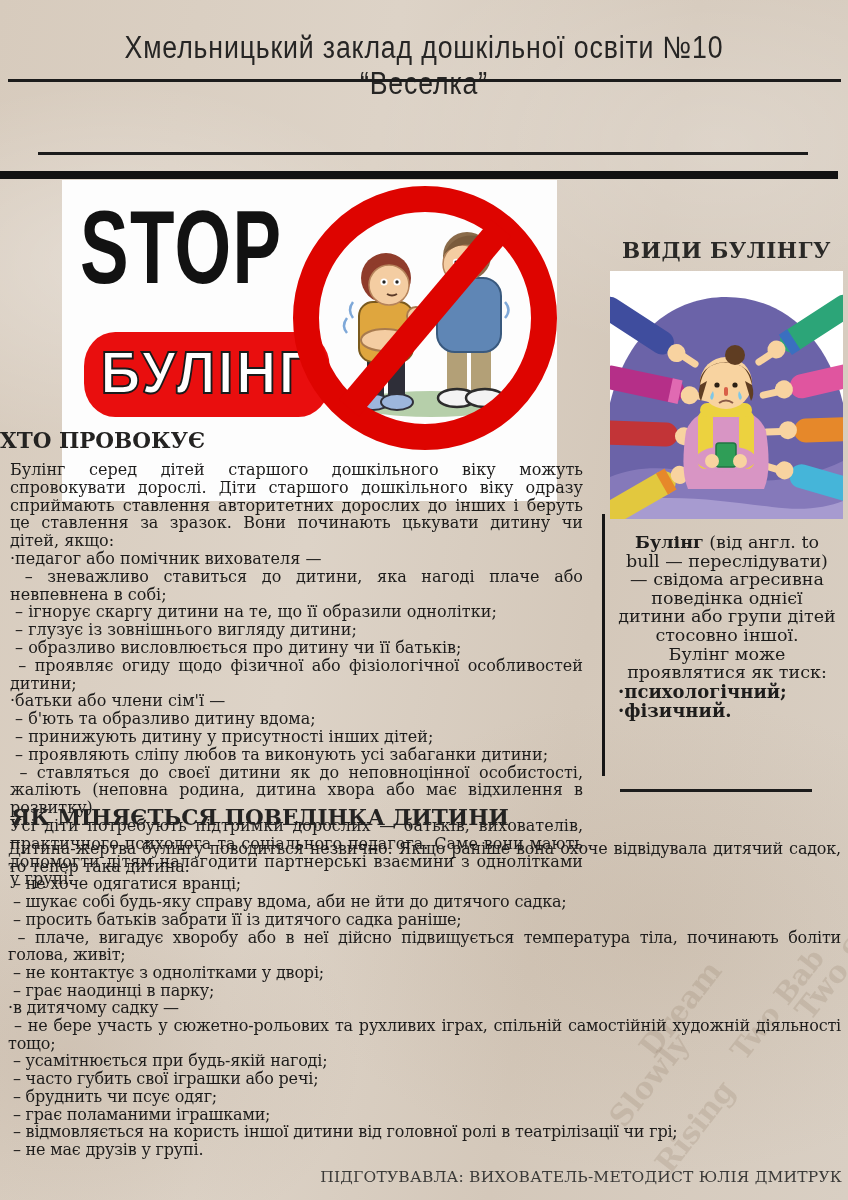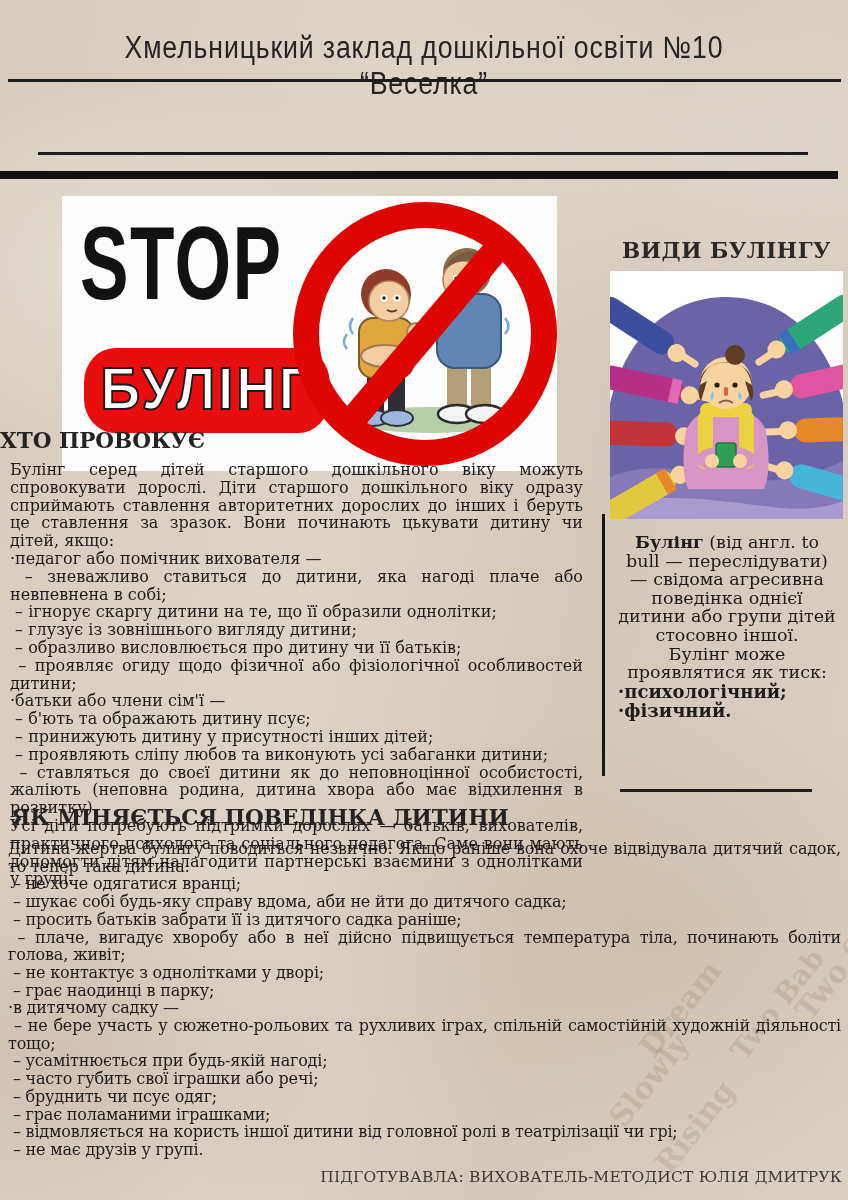--- a/index.html
+++ b/index.html
@@ -19,21 +19,21 @@
   .org-inner{display:inline-block;transform:scaleX(.86);transform-origin:center;
       font-family:"Liberation Sans",sans-serif;font-size:31px;letter-spacing:1px;color:#262524;}
   .rule{position:absolute;height:2.5px;background:#1c1c1c;}
   .rule1{top:79px;left:8px;width:833px;}
   .rule2{top:152px;left:38px;width:770px;}
   .main-title{position:absolute;top:92px;left:0;width:100%;text-align:center;}
   .main-title-inner{display:inline-block;transform:scaleX(.82);transform-origin:center;
       font-family:"Liberation Sans",sans-serif;font-weight:bold;font-size:37px;letter-spacing:.5px;color:#171616;}
   .black-bar{position:absolute;top:171px;left:0;width:838px;height:8px;background:#121212;}
   
-  .stop-box{position:absolute;top:196px;left:62px;width:495px;height:275px;background:#fdfdfd;}
+  .stop-box{position:absolute;top:180px;left:62px;width:495px;height:321px;background:#fdfdfd;}
   .stop-word{position:absolute;top:8px;left:18px;font-family:"Liberation Sans",sans-serif;
       font-weight:900;font-size:104px;color:#121212;transform:scaleX(.70);transform-origin:left center;letter-spacing:2px;}
   .buling-pill{position:absolute;top:152px;left:22px;background:#e90e0e;border-radius:34px;
       padding:6px 18px 10px 18px;transform:scaleX(.92);transform-origin:left center;}
   .buling-pill span{font-family:"Liberation Sans",sans-serif;font-weight:900;font-size:60px;
       color:#ffffff;letter-spacing:3px;-webkit-text-stroke:2px #1a1a1a;}
   .nosign{position:absolute;top:2px;right:-4px;}
   
   .sec1-head{position:absolute;top:428px;left:0;width:585px;text-align:left;
       font-weight:bold;font-size:21.5px;color:#242322;}
@@ -132,21 +132,21 @@
   <div class="sec1-body">
     <div class="just" style="">Булінг серед дітей старшого дошкільного віку можуть спровокувати дорослі. Діти старшого дошкільного віку одразу сприймають ставлення авторитетних дорослих до інших і беруть це ставлення за зразок. Вони починають цькувати дитину чи дітей, якщо:</div>
     <div>
         <div class="t-line">·педагог або помічник вихователя —</div>
         <div class="t-line"> – зневажливо ставиться до дитини, яка нагоді плаче або невпевнена в собі;</div>
         <div class="t-line"> – ігнорує скаргу дитини на те, що її образили однолітки;</div>
         <div class="t-line"> – глузує із зовнішнього вигляду дитини;</div>
         <div class="t-line"> – образливо висловлюється про дитину чи її батьків;</div>
         <div class="t-line"> – проявляє огиду щодо фізичної або фізіологічної особливостей дитини;</div>
         <div class="t-line">·батьки або члени сім'ї —</div>
-        <div class="t-line"> – б'ють та ображають дитину псує;</div>
+        <div class="t-line"> – б'ють та образливо дитину вдома;</div>
         <div class="t-line"> – принижують дитину у присутності інших дітей;</div>
         <div class="t-line"> – проявляють сліпу любов та виконують усі забаганки дитини;</div>
         <div class="t-line"> – ставляться до своєї дитини як до неповноцінної особистості, жаліють (неповна родина, дитина хвора або має відхилення в розвитку).</div>
       </div>
     <div class="just">Усі діти потребують підтримки дорослих — батьків, вихователів, практичного психолога та соціального педагога. Саме вони мають допомогти дітям налагодити партнерські взаємини з однолітками у групі.</div>
   </div>
 
   <div class="sidebar">
     <div class="sb-head">ВИДИ БУЛІНГУ</div>
     <svg class="sb-illu" width="233" height="248" viewBox="0 0 233 248">

